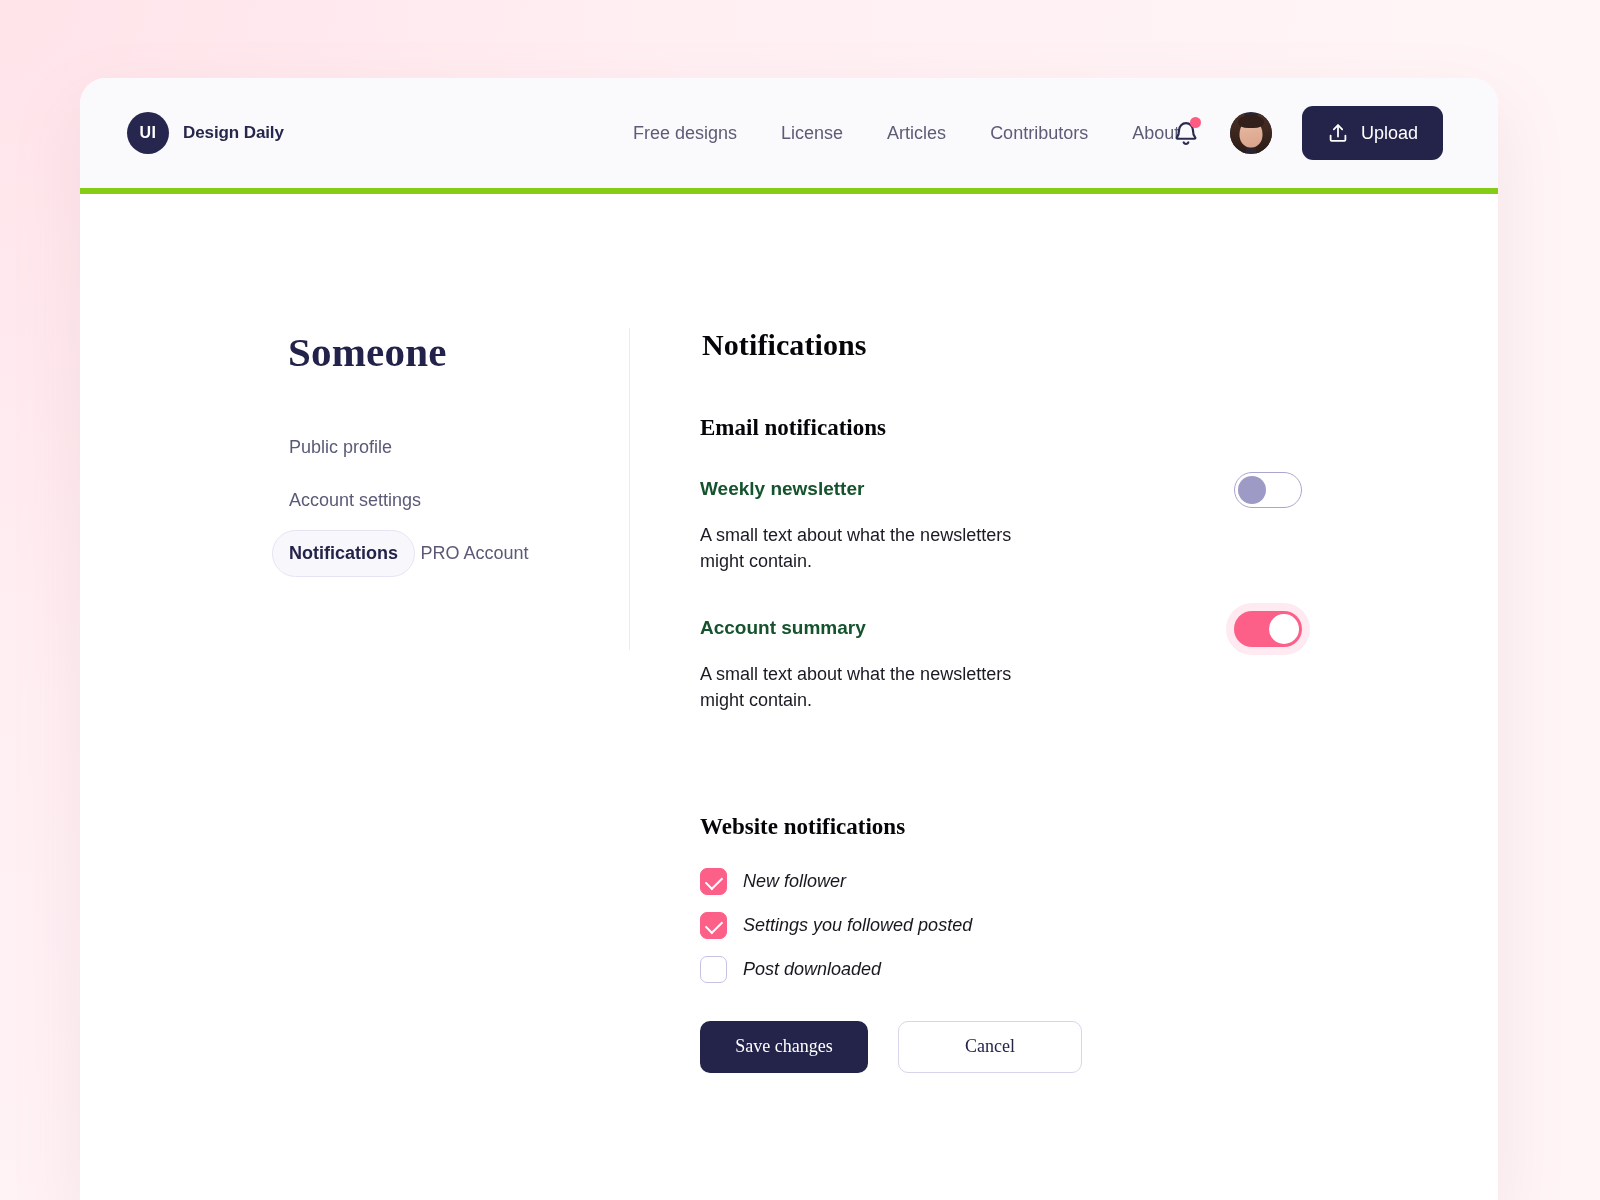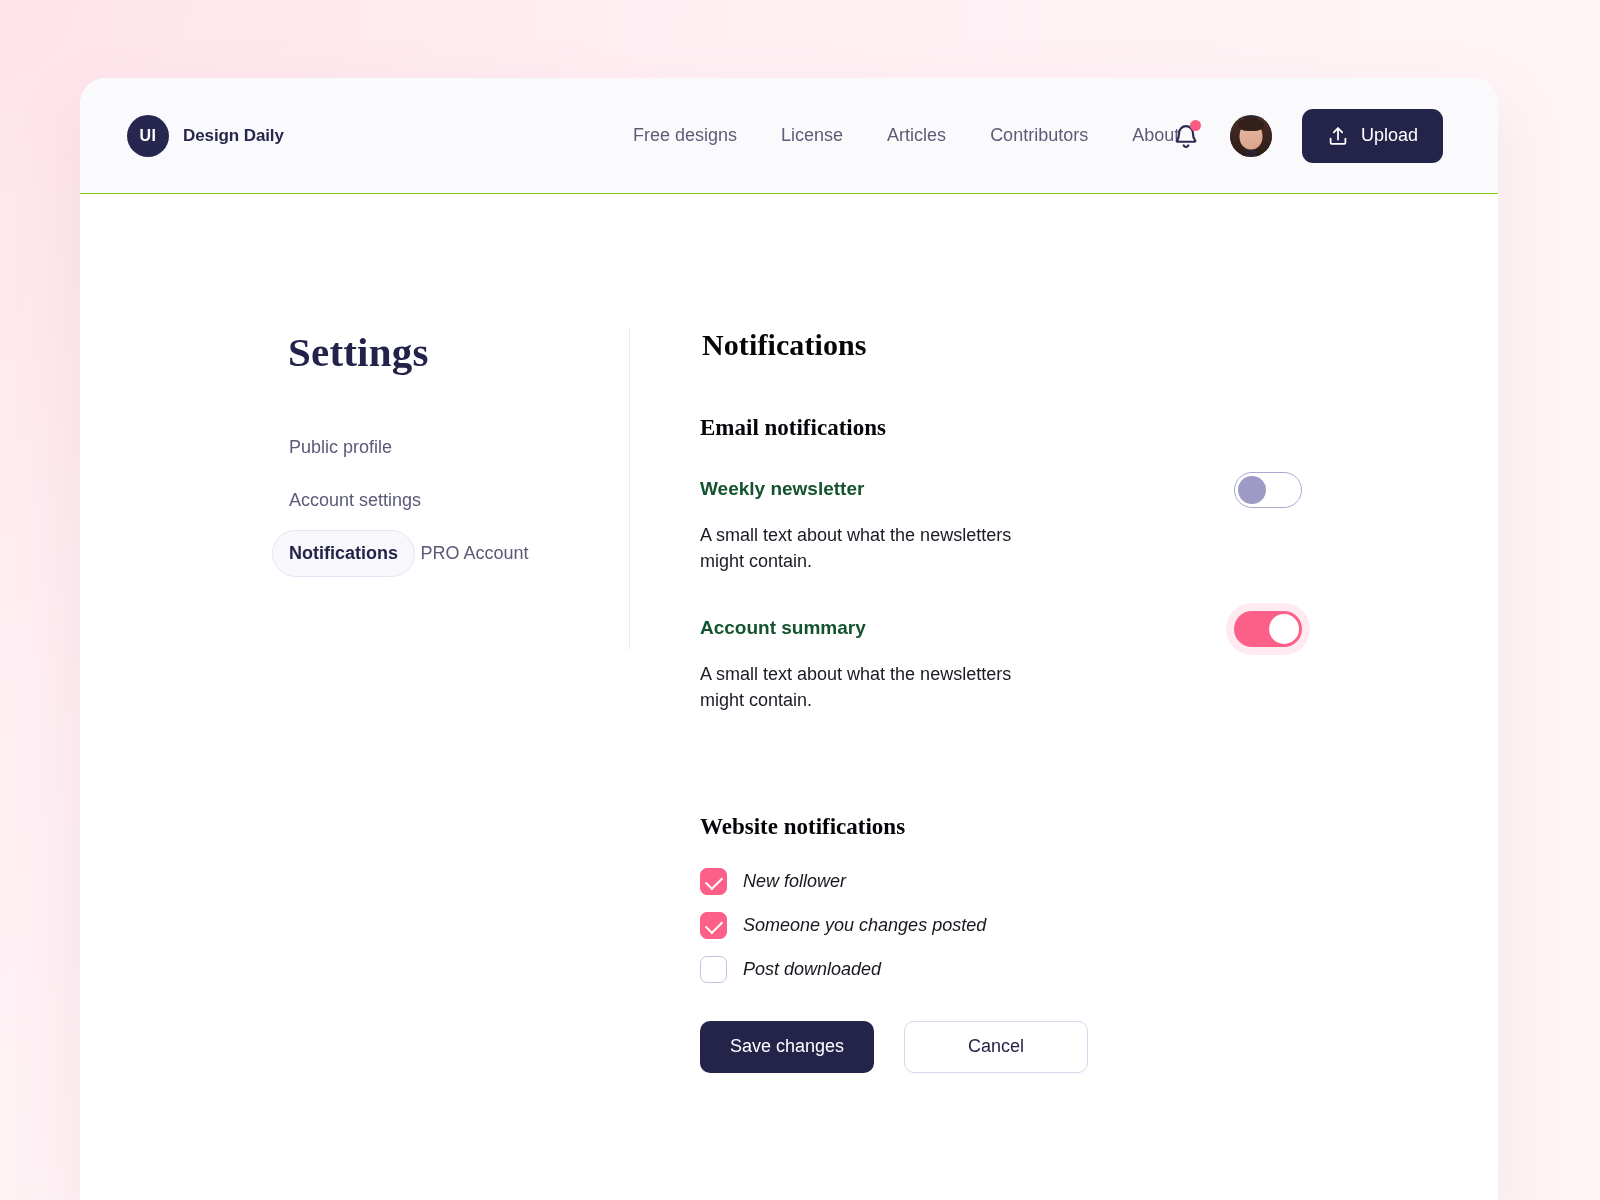--- a/index.html
+++ b/index.html
@@ -28,21 +28,21 @@
     background: #FFFFFF;
     border-radius: 26px 26px 0 0;
     overflow: hidden;
     box-shadow: 0 28px 70px rgba(173, 120, 140, .13);
   }
 
   
   #app-header {
     height: 116px;
     background: #FAFAFD;
-    border-bottom: 1px solid #84cc16;
+    border-bottom: 6px solid #84cc16;
     display: flex;
     align-items: center;
     padding: 0 50px 0 47px;
     position: relative;
   }
 
   .brand { display: flex; align-items: center; gap: 14px; }
   .brand-mark {
     width: 42px; height: 42px;
     border-radius: 50%;
@@ -275,20 +275,21 @@
     border-width: 0 2.6px 2.6px 0;
     transform: rotate(45deg);
   }
   .check-label { font-size: 18px; color: #17171F; }
 
   
   #form-actions {
     display: flex;
     gap: 30px;
     margin-top: 38px;
+    font-family: Liberation Serif, serif;
   }
   .btn {
     height: 52px;
     border-radius: 10px;
     font-family: inherit;
     font-size: 18px;
     font-weight: 500;
     cursor: pointer;
     padding: 0 30px;
   }
@@ -351,21 +352,21 @@
         </svg>
         <span>Upload</span>
       </button>
 
     </div>
   </header>
 
   <div id="app-body">
 
     <aside id="settings-sidebar">
-      <h1 id="settings-title">Settings</h1>
+      <h1 id="settings-title">Someone</h1>
       <nav>
         <div class="side-item">Public profile</div>
         <div class="side-item">Account settings</div>
         <div class="side-item active">Notifications</div>
         <div class="side-item">PRO Account</div>
       </nav>
     </aside>
 
     <div id="sidebar-divider"></div>
 
@@ -397,21 +398,21 @@
         <h3 class="section-heading">Website notifications</h3>
 
         <label class="check-row">
           <span class="checkbox checked"></span>
           <span class="check-label">New follower</span>
         </label>
 
 
         <label class="check-row">
           <span class="checkbox checked"></span>
-          <span class="check-label">Someone you changes posted</span>
+          <span class="check-label">Settings you followed posted</span>
         </label>
 
 
         <label class="check-row">
           <span class="checkbox unchecked"></span>
           <span class="check-label">Post downloaded</span>
         </label>
 
         <div id="form-actions">
           <button class="btn" id="save-button">Save changes</button>

